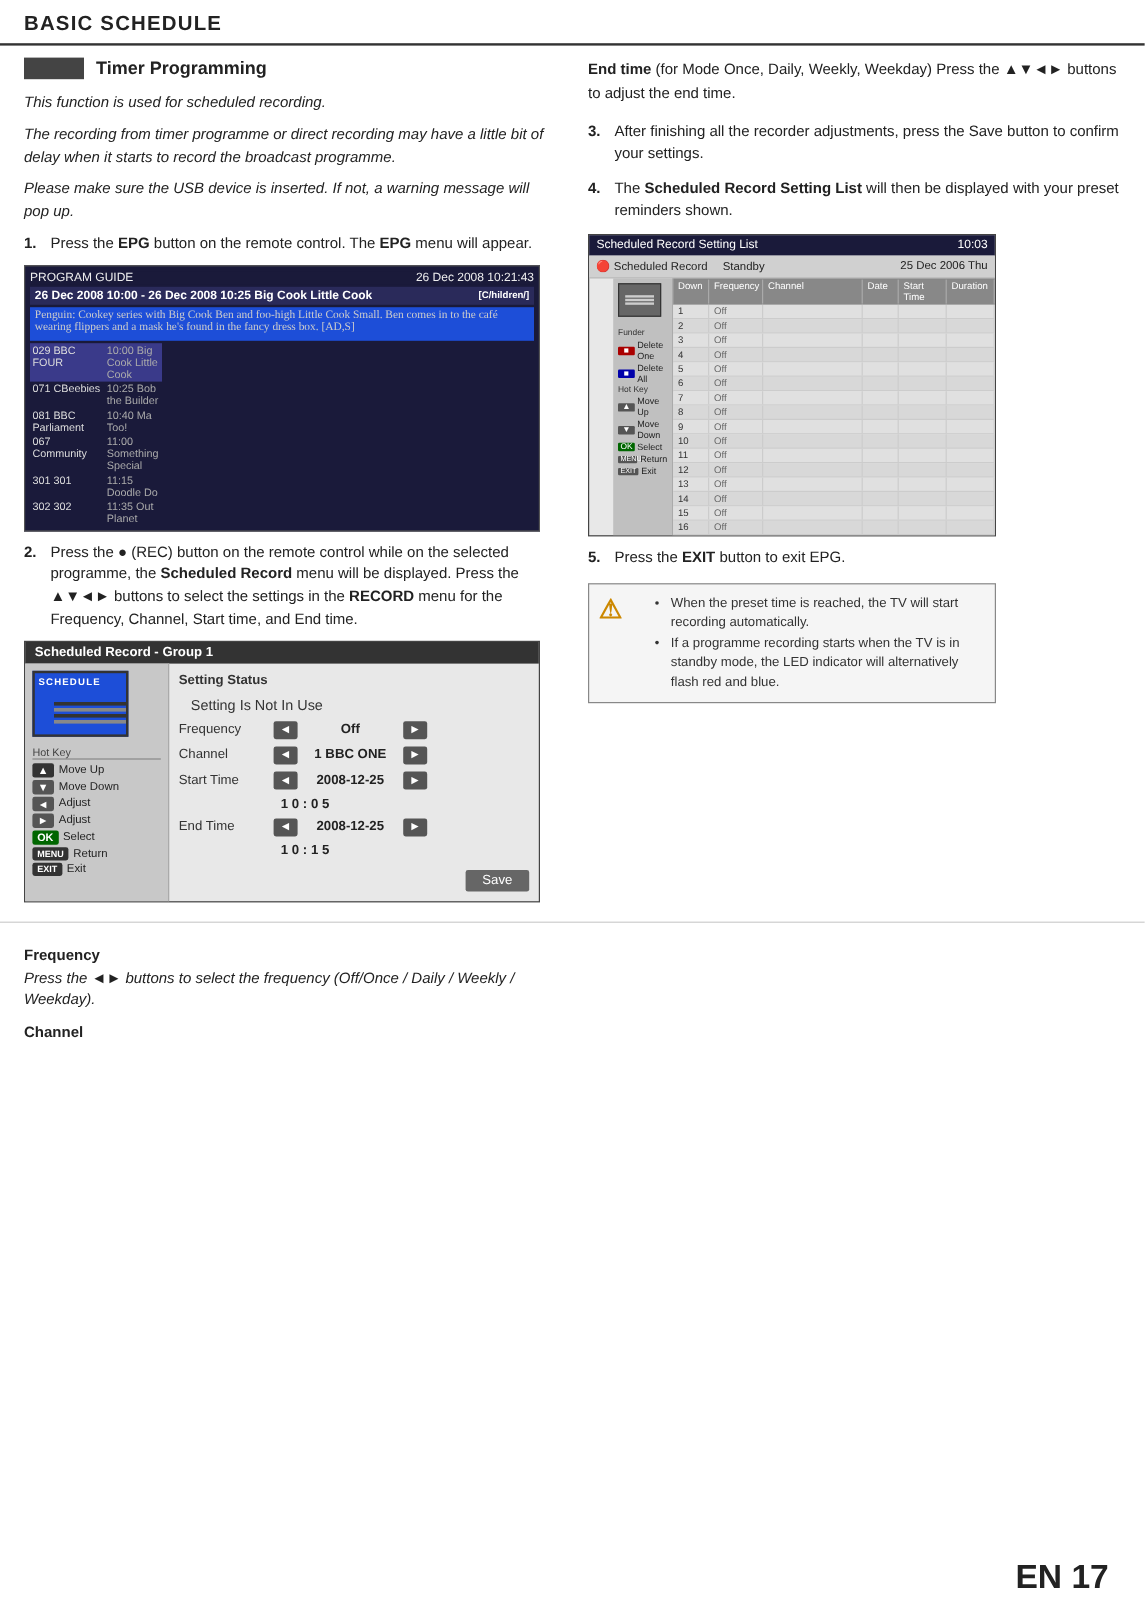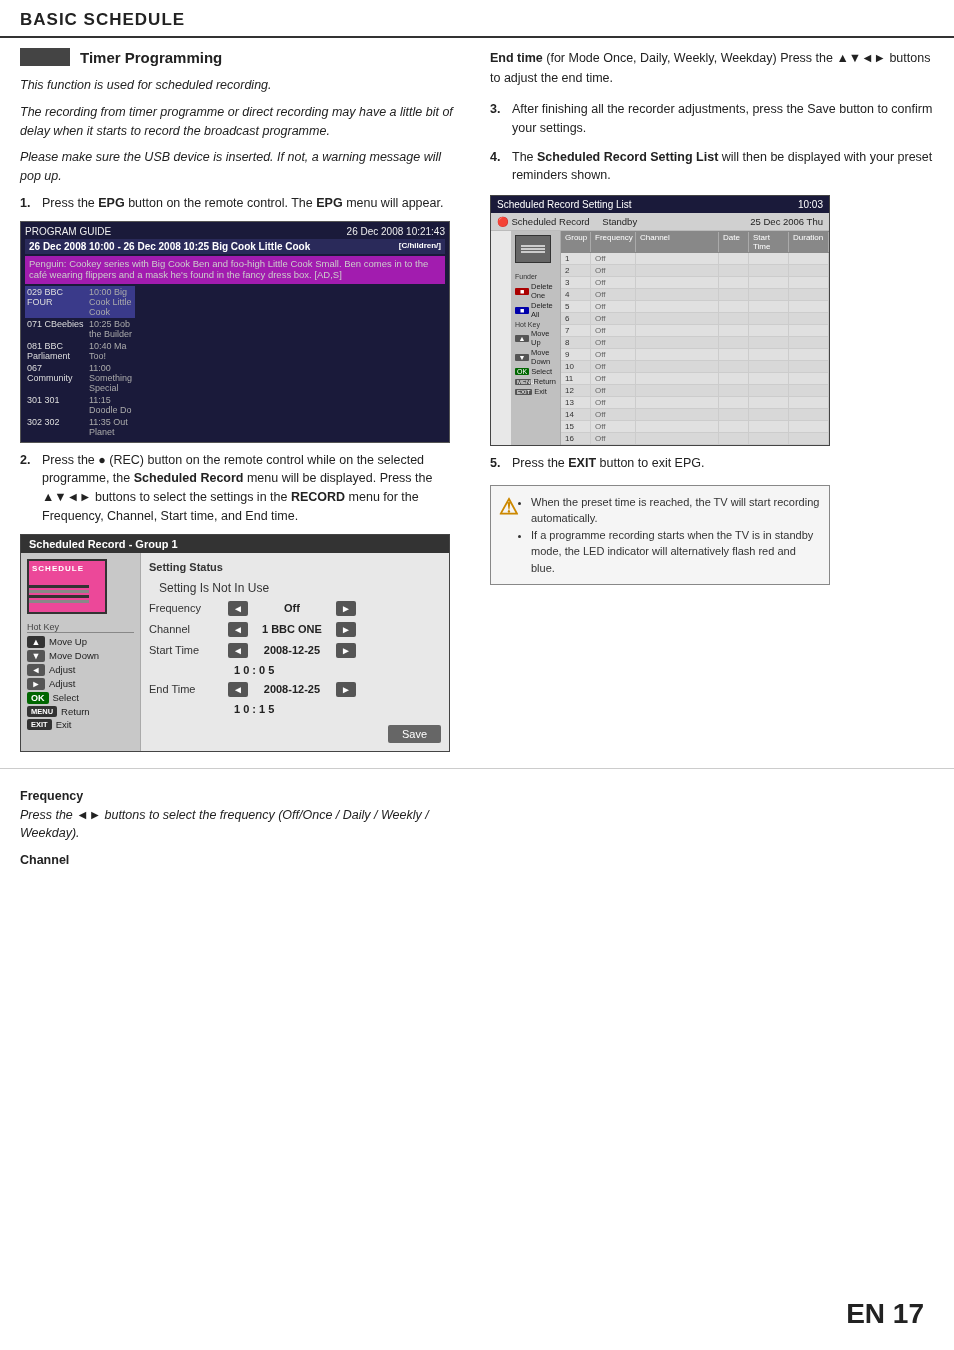--- a/index.html
+++ b/index.html
@@ -100,26 +100,27 @@
     }
     .epg-title-bar {
       background: #2a2a5a;
       color: #fff;
       font-weight: bold;
       padding: 2px 4px;
       font-size: 10px;
       margin-bottom: 2px;
     }
     .epg-info {
-      background: #a21caf;
+      background: #1d4ed8;
       color: #ccc;
       padding: 2px 4px;
       font-size: 9.5px;
       margin-bottom: 2px;
       min-height: 28px;
+      font-family: Liberation Serif, serif;
     }
     .epg-channels {
       display: flex;
       gap: 4px;
     }
     .epg-ch-list {
       width: 110px;
     }
     .epg-ch-row {
       display: flex;
@@ -179,25 +180,25 @@
     }
     .srd-left {
       width: 120px;
       background: #c8c8c8;
       padding: 6px;
       border-right: 1px solid #aaa;
     }
     .srd-schedule-icon {
       width: 80px;
       height: 55px;
-      background: #ec4899;
+      background: #1d4ed8;
       border: 2px solid #333;
       display: flex;
       align-items: center;
-      justify-content: flex-start;
+      justify-content: flex-end;
       color: #fff;
       font-size: 9px;
       font-weight: bold;
       margin-bottom: 6px;
       letter-spacing: 1px;
       position: relative;
     }
     .srd-schedule-icon-label {
       font-size: 8px;
       color: #fff;
@@ -450,21 +451,21 @@
       font-weight: bold;
       min-width: 24px;
     }
     .warning-text {
       font-size: 11px;
       line-height: 1.5;
       color: #333;
     }
     .warning-text ul {
       list-style: disc;
-      margin-left: 0;
+      margin-left: 28px;
     }
 
     
     .sub-label {
       font-weight: bold;
       font-size: 12.5px;
       margin-top: 10px;
       margin-bottom: 3px;
     }
 
@@ -710,21 +711,21 @@
             </div>
             <div class="srsl-hk-row">
               <span class="srsl-hk-key" style="font-size:6px;">EXIT</span>
               <span>Exit</span>
             </div>
           </div>
         </div>
 
         <div class="srsl-table-col">
           <div class="srsl-table-header">
-            <span class="srsl-th">Group</span>
+            <span class="srsl-th">Down</span>
             <span class="srsl-th">Frequency</span>
             <span class="srsl-th">Channel</span>
             <span class="srsl-th">Date</span>
             <span class="srsl-th">Start Time</span>
             <span class="srsl-th">Duration</span>
           </div>
           <div id="srsl-rows">
 
           <div class="srsl-row">
       <span class="srsl-td">1</span>

